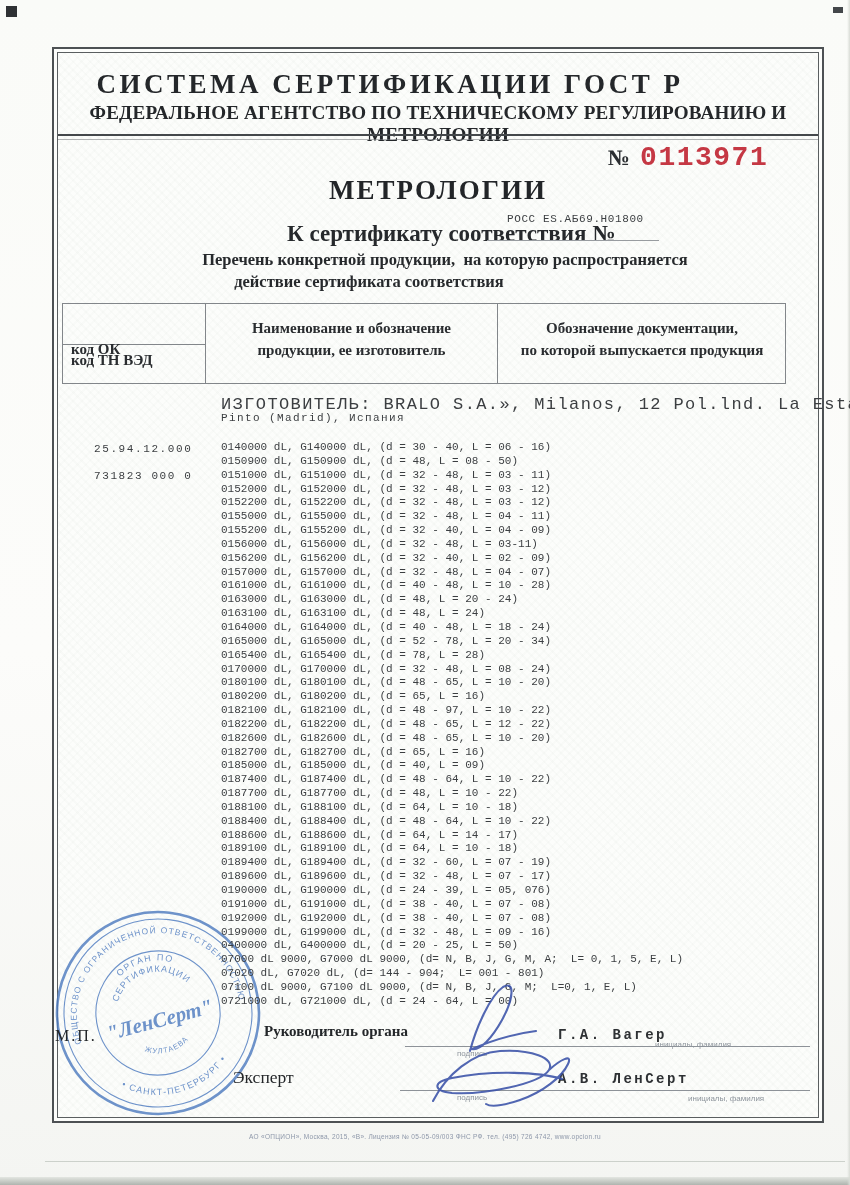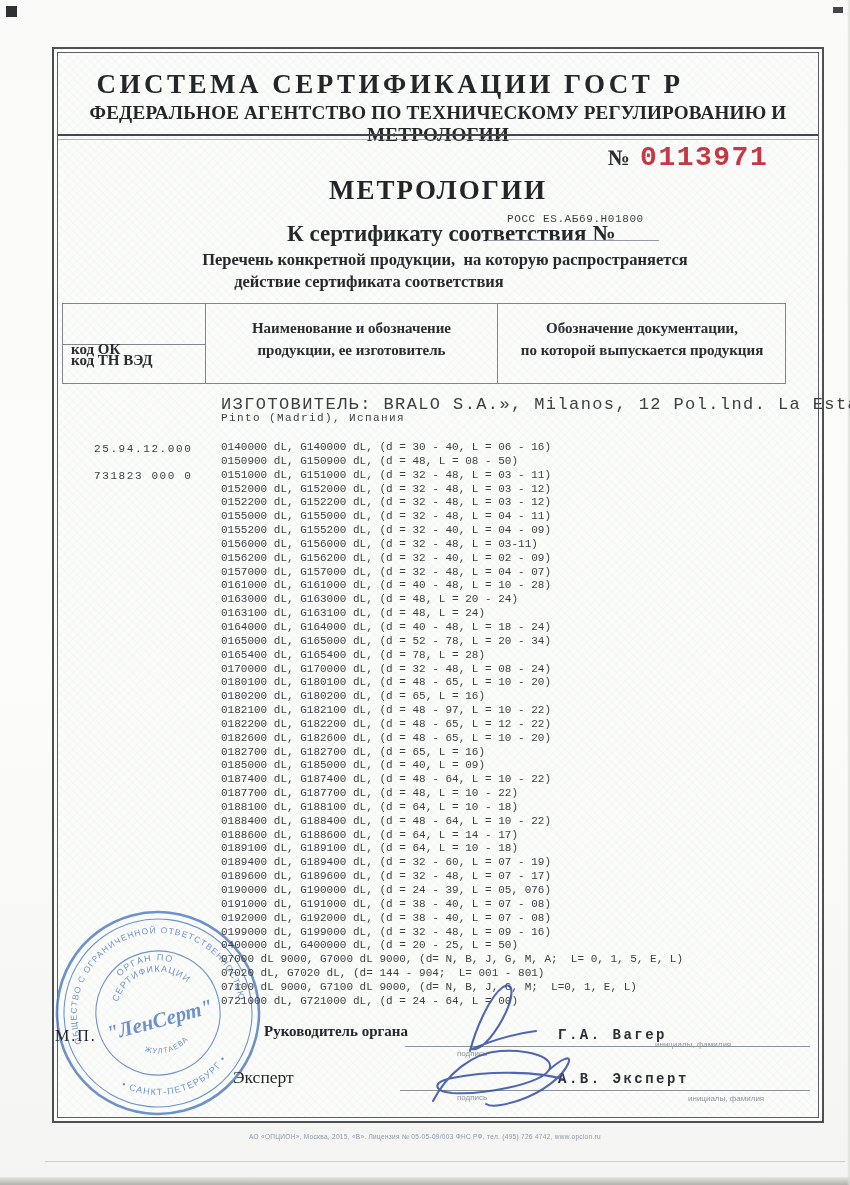--- a/index.html
+++ b/index.html
@@ -239,21 +239,21 @@
 
   <div class="abs sig-label-head">Руководитель органа</div>
   <div class="abs sig-line-1"></div>
   <div class="abs cap cap-sign-1">подпись</div>
   <div class="abs sig-name sig-name-1">Г.А. Вагер</div>
   <div class="abs cap cap-init-1">инициалы, фамилия</div>
 
   <div class="abs sig-label-expert">Эксперт</div>
   <div class="abs sig-line-2"></div>
   <div class="abs cap cap-sign-2">подпись</div>
-  <div class="abs sig-name sig-name-2">А.В. Эксперт</div>
+  <div class="abs sig-name sig-name-2">А.В. ЛенСерт</div>
   <div class="abs cap cap-init-2">инициалы, фамилия</div>
 
   <svg class="abs ink" width="850" height="1185" viewBox="0 0 850 1185">
     <g stroke="#3a52a8" stroke-width="2.1" fill="none" stroke-linecap="round" opacity="0.88">
       <path d="M 470 1051 C 476 1028, 490 996, 503 987 C 515 980, 514 998, 502 1020 C 492 1038, 480 1051, 472 1049 C 486 1043, 512 1034, 536 1031"></path>
       <path d="M 433 1101 C 447 1074, 472 1053, 500 1051 C 530 1049, 556 1058, 549 1070 C 540 1084, 484 1095, 452 1093 C 433 1091, 432 1082, 452 1078 C 492 1070, 540 1072, 562 1079 M 549 1070 C 560 1060, 573 1053, 568 1064 C 562 1077, 543 1092, 520 1100 C 505 1105, 492 1108, 486 1104"></path>
     </g>
   </svg>
 
   <div class="abs imprint">АО «ОПЦИОН», Москва, 2015, «В».  Лицензия № 05-05-09/003 ФНС РФ.  тел. (495) 726 4742, www.opcion.ru</div>

